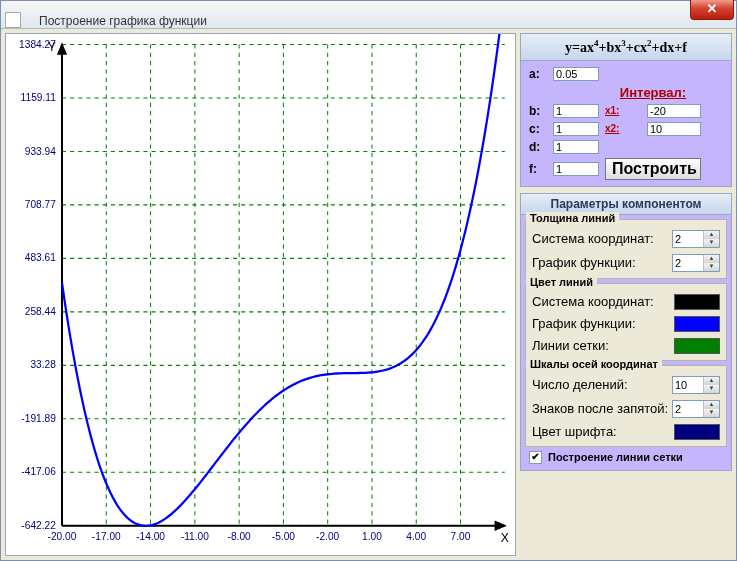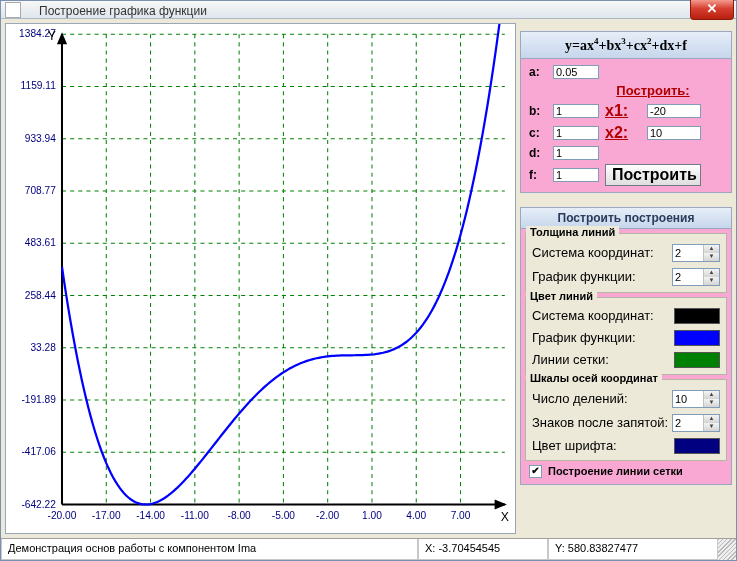--- a/index.html
+++ b/index.html
@@ -78,22 +78,21 @@
     display: block;
   }
   .side {
     width: 212px;
     display: flex;
     flex-direction: column;
     gap: 6px;
   }
   .panel {
     border: 1px solid #99a7c1;
-    background: #f9a8d4;
-    margin-top: 8px;
+    background: #c4b5fd;
   }
   .panel-title {
     background: linear-gradient(to bottom, #e6eef8, #c7d6ec);
     color: #2a3a5b;
     font-weight: bold;
     font-size: 12px;
     padding: 3px 6px;
     border-bottom: 1px solid #99a7c1;
     text-align: center;
   }
@@ -109,21 +108,21 @@
   .formula sup { font-size: 9px; }
   .coef-grid {
     padding: 6px 8px;
     display: grid;
     grid-template-columns: 18px 46px 36px 54px;
     column-gap: 6px;
     row-gap: 4px;
     align-items: center;
   }
   .coef-grid .lbl { font-weight: bold; font-size: 12px; }
-  .coef-grid .lbl-red { color: #b00000; font-weight: bold; text-decoration: underline; font-size: 16px; }
+  .coef-grid .lbl-red { color: #b00000; font-weight: bold; text-decoration: underline; font-size: 10px; }
   .interval-title {
     grid-column: 3 / span 2;
     color: #b00000;
     font-weight: bold;
     text-decoration: underline;
     font-size: 13px;
     text-align: center;
   }
   input.txt {
     width: 100%;
@@ -301,21 +300,21 @@
       </div>
 
       <div class="side">
 
         <div class="panel">
           <div class="formula">y=ax<sup>4</sup>+bx<sup>3</sup>+cx<sup>2</sup>+dx+f</div>
           <div class="coef-grid">
             <span class="lbl">a:</span>
             <input class="txt" value="0.05" style="">
             <span></span>
-            <span class="interval-title" style="grid-column:3/span 2">Построить:</span>
+            <span class="interval-title" style="grid-column:3/span 2">Интервал:</span>
 
             <span class="lbl">b:</span>
             <input class="txt" value="1" style="">
             <span class="lbl-red">x1:</span>
             <input class="txt" value="-20" style="">
 
             <span class="lbl">c:</span>
             <input class="txt" value="1" style="">
             <span class="lbl-red">x2:</span>
             <input class="txt" value="10" style="">
@@ -325,21 +324,21 @@
             <span></span>
               <span></span>
 
             <span class="lbl">f:</span>
             <input class="txt" value="1" style="">
             <button class="build-btn">Построить</button>
           </div>
         </div>
 
         <div class="panel">
-          <div class="panel-title">Построить построения</div>
+          <div class="panel-title">Параметры компонентом</div>
 
           <div class="group">
             <span class="group-title">Толщина линий</span>
             <div class="row">
               <span class="rlabel">Система координат:</span>
               <div class="spin">
                 <input value="2" style="">
                 <div class="btns">
                     <div>▲</div>
                     <div>▼</div>
@@ -404,20 +403,14 @@
 
           <div class="chk-row">
             <span class="chk" id="chk-grid">✔</span>
             <span>Построение линии сетки</span>
           </div>
         </div>
 
       </div>
     </div>
 
-    <div class="statusbar">
-      <div class="cell main">Демонстрация основ работы с компонентом Ima</div>
-      <div class="cell x">X: -3.70454545</div>
-      <div class="cell y">Y: 580.83827477</div>
-      <div class="grip"></div>
-    </div>
   </div>
 </div>
 
 </body></html>

